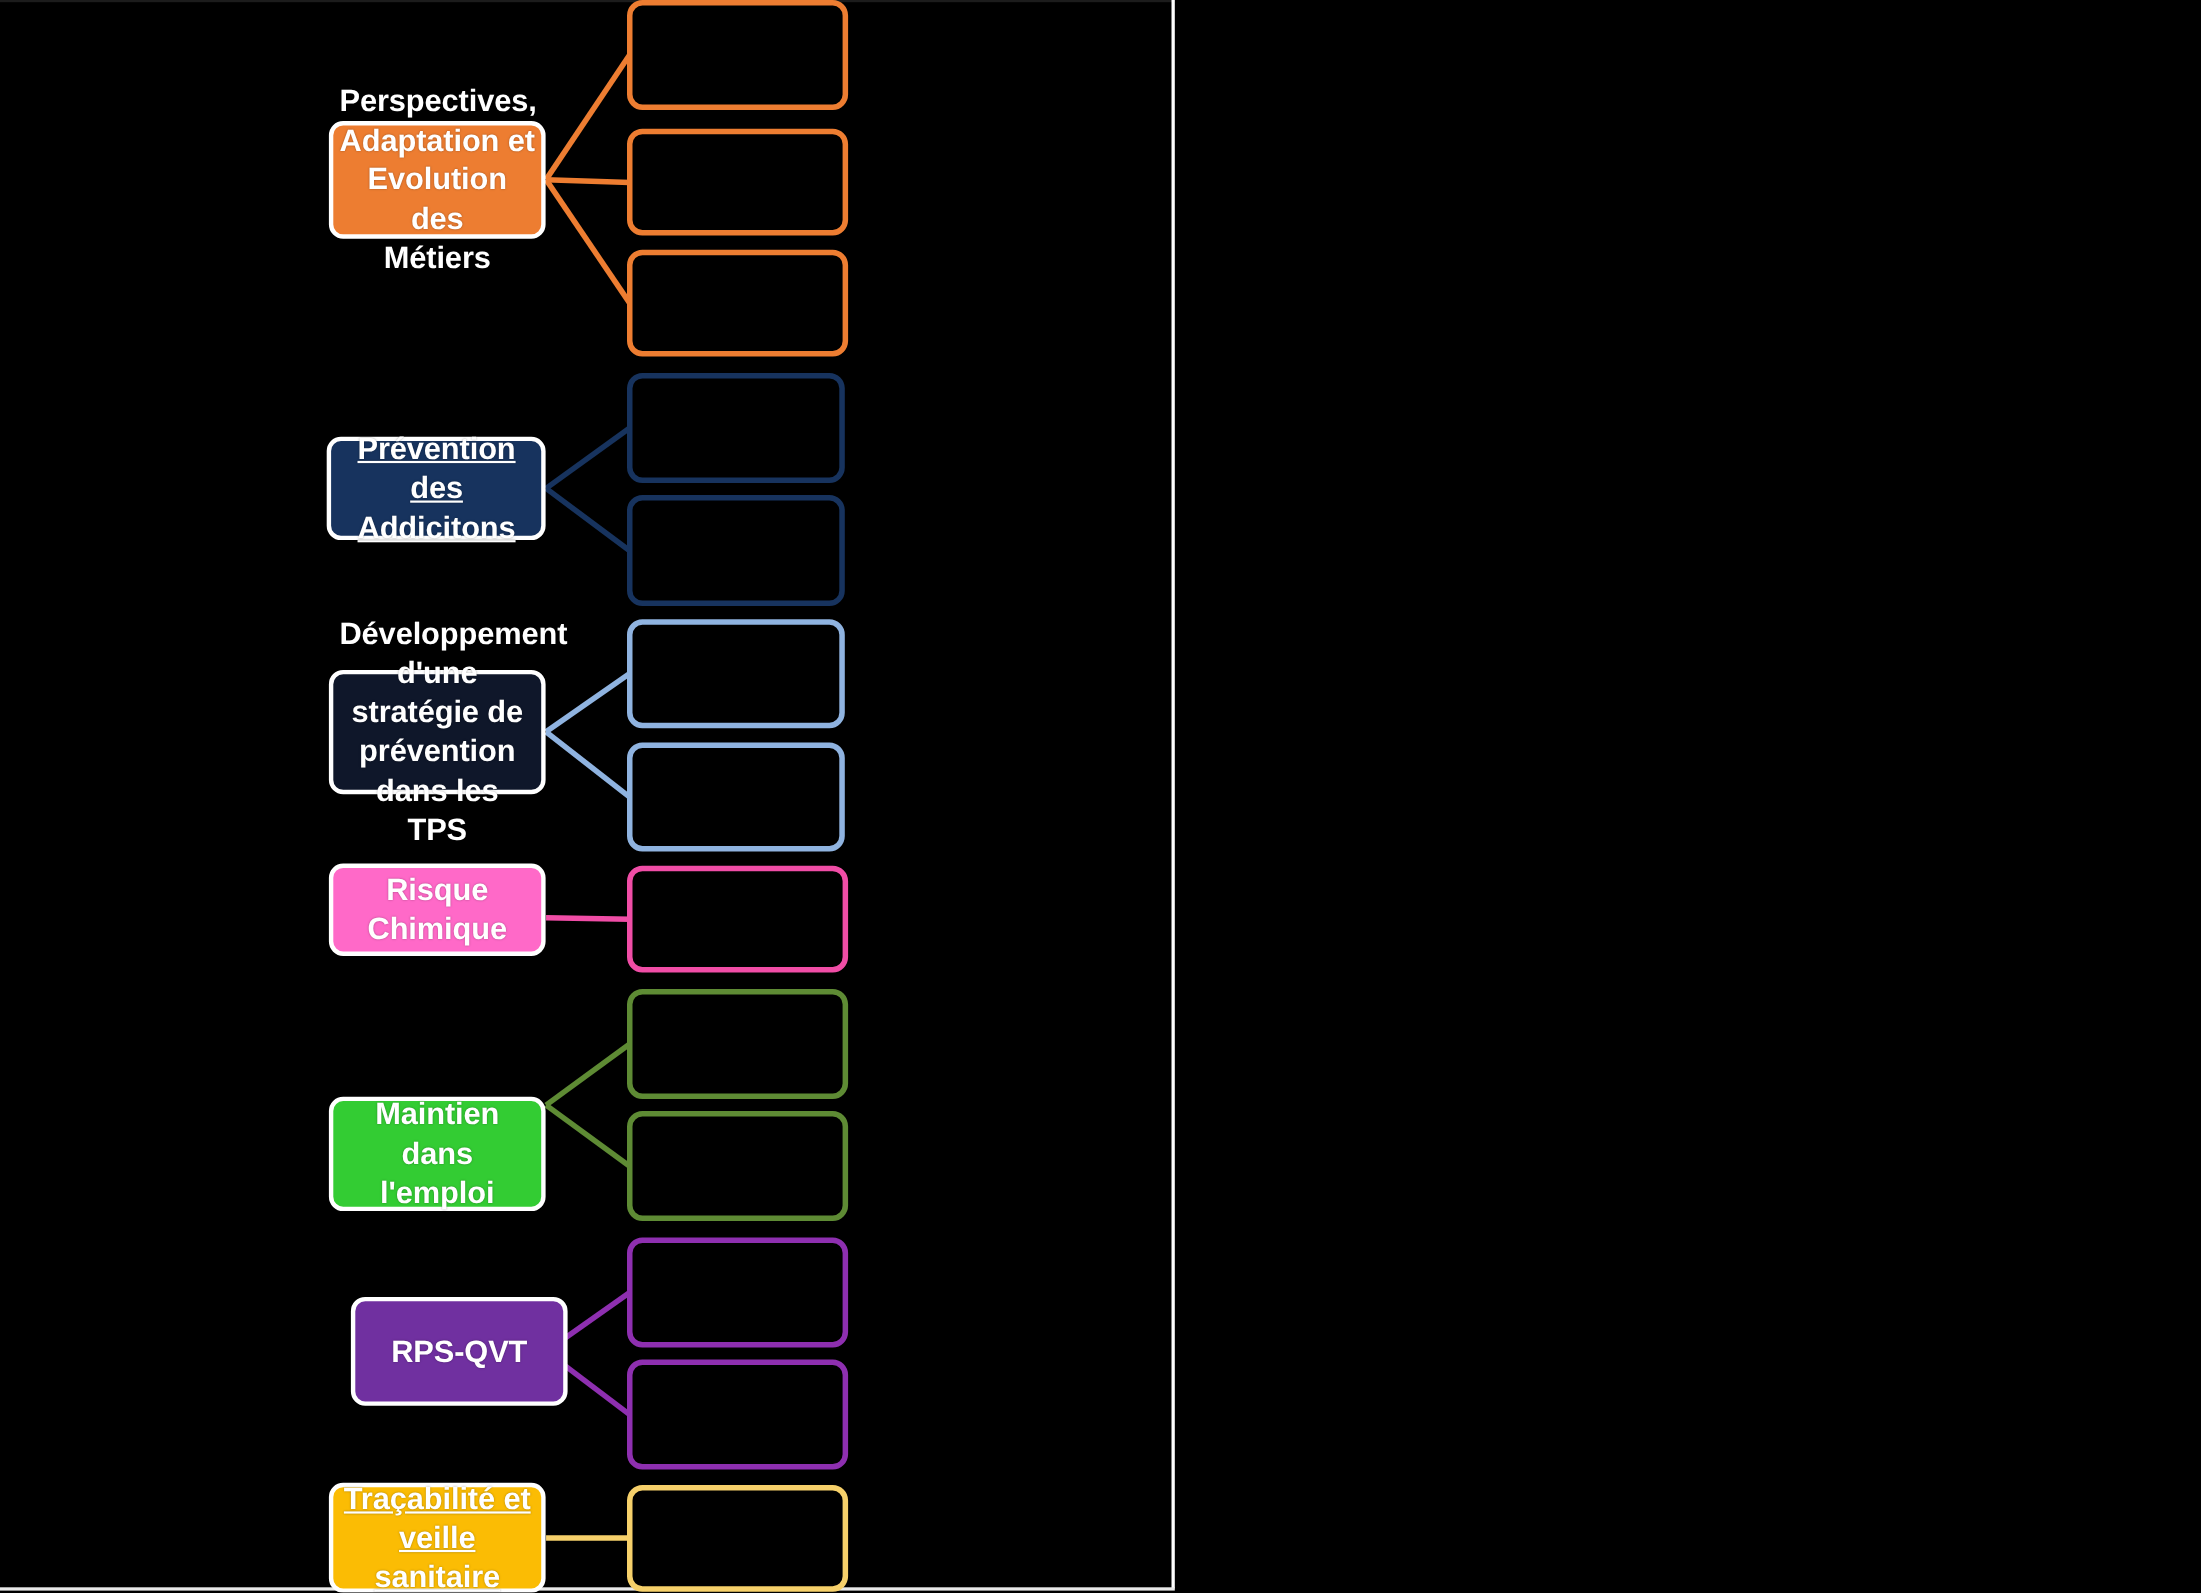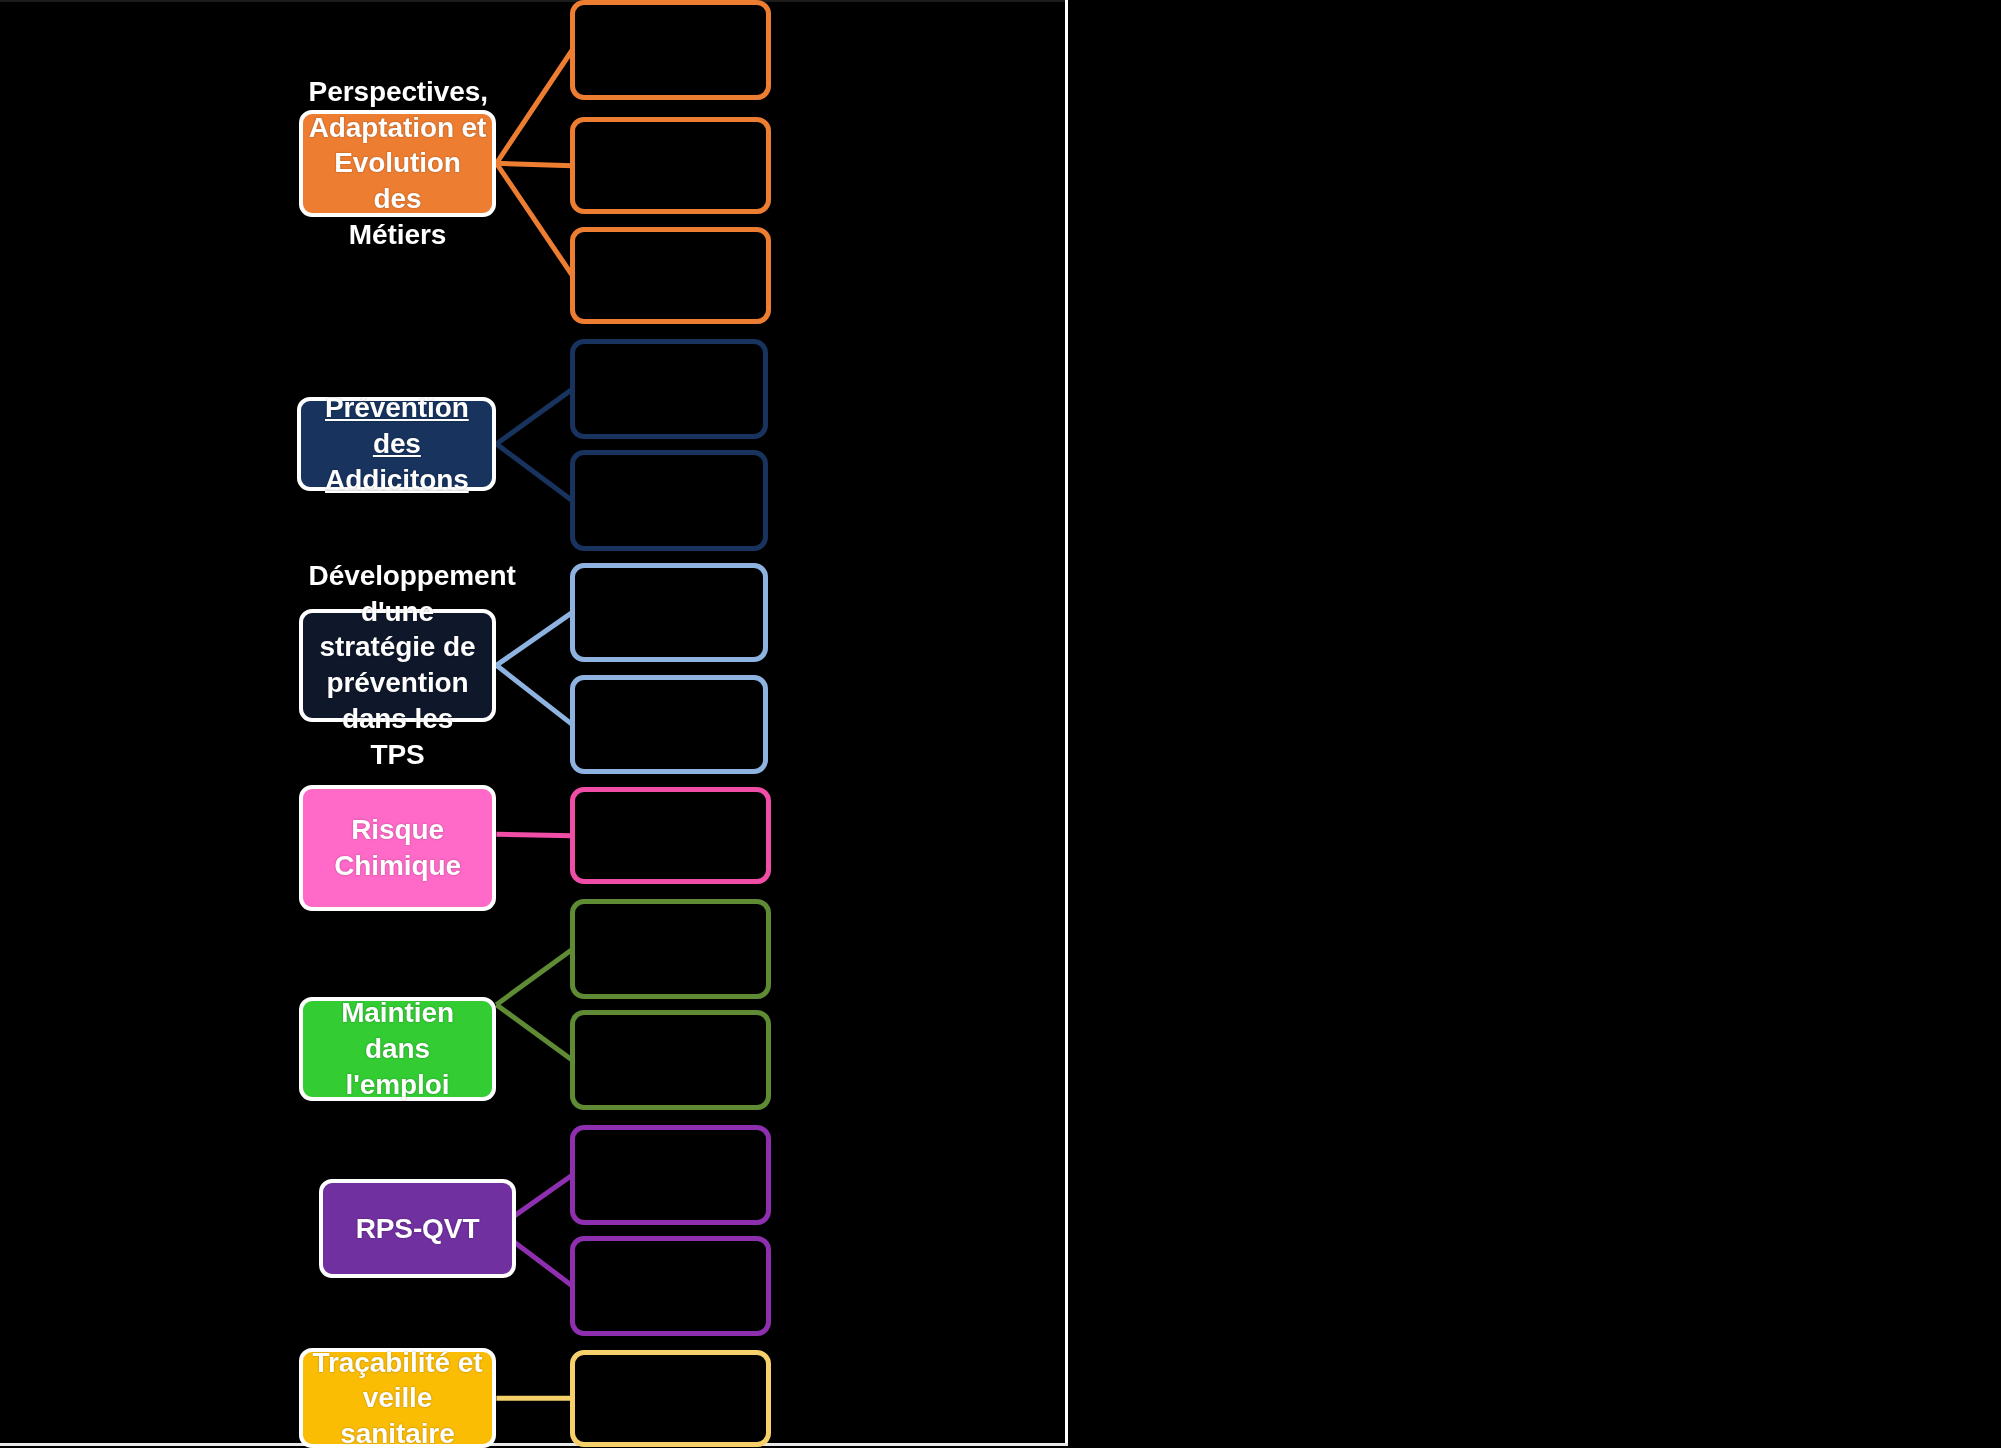--- a/index.html
+++ b/index.html
@@ -132,35 +132,35 @@
       <div class="node-child" style="left: 570.438px; top: 339.355px; width: 197.803px; height: 99.5101px; border-color: rgb(23, 51, 94);"><span></span></div>
       <div class="node-child" style="left: 570.438px; top: 450.347px; width: 197.803px; height: 100.786px; border-color: rgb(23, 51, 94);"><span></span></div>
       <div class="node-parent" style="left: 298.619px; top: 608.543px; width: 197.803px; height: 113.544px; background: #0f172a; color: rgb(255, 255, 255);">
         <span class="label">Développement
 d'une stratégie de
 prévention dans les
 TPS</span>
       </div>
       <div class="node-child" style="left: 570.438px; top: 562.615px; width: 197.803px; height: 99.5101px; border-color: rgb(143, 179, 224);"><span></span></div>
       <div class="node-child" style="left: 570.438px; top: 674.883px; width: 197.803px; height: 99.5101px; border-color: rgb(143, 179, 224);"><span></span></div>
-      <div class="node-parent" style="left: 298.619px; top: 784.599px; width: 197.803px; height: 126px; background: rgb(255, 105, 200); color: rgb(255, 255, 255);">
+      <div class="node-parent" style="left: 298.619px; top: 784.599px; width: 197.803px; height: 84px; background: rgb(255, 105, 200); color: rgb(255, 255, 255);">
         <span class="label">Risque  Chimique</span>
       </div>
       <div class="node-child" style="left: 570.438px; top: 787.151px; width: 200.355px; height: 96.9586px; border-color: rgb(240, 77, 166);"><span></span></div>
       <div class="node-parent" style="left: 298.619px; top: 997px; width: 197.803px; height: 104px; background: rgb(51, 204, 51); color: rgb(255, 255, 255);">
         <span class="label">Maintien dans
 l'emploi</span>
       </div>
       <div class="node-child" style="left: 570.438px; top: 899.419px; width: 200.355px; height: 99.5101px; border-color: rgb(94, 139, 52);"><span></span></div>
       <div class="node-child" style="left: 570.438px; top: 1010.41px; width: 200.355px; height: 99.5101px; border-color: rgb(94, 139, 52);"><span></span></div>
       <div class="node-parent" style="left: 298.619px; top: 1178.81px; width: 197.803px; height: 99.5101px; background: rgb(112, 48, 160); color: rgb(255, 255, 255); margin-left: 20px;">
         <span class="label">RPS-QVT</span>
       </div>
       <div class="node-child" style="left: 570.438px; top: 1125.23px; width: 200.355px; height: 99.5101px; border-color: rgb(142, 47, 176);"><span></span></div>
       <div class="node-child" style="left: 570.438px; top: 1236.22px; width: 200.355px; height: 99.5101px; border-color: rgb(142, 47, 176);"><span></span></div>
-      <div class="node-parent" style="left: 298.619px; top: 1348.49px; width: 197.803px; height: 99.5101px; background: rgb(251, 188, 4); color: rgb(255, 255, 255);">
+      <div class="node-parent" style="left: 298.619px; top: 1348.49px; width: 197.803px; height: 99.5101px; background: rgb(251, 188, 4); color: rgb(255, 255, 255); text-decoration: underline;">
         <span class="label">Traçabilité et veille
 sanitaire</span>
       </div>
       <div class="node-child" style="left: 570.438px; top: 1349.77px; width: 200.355px; height: 96.9586px; border-color: rgb(246, 208, 106);"><span></span></div>
     </div>
 
 </div>
 
 </body></html>

